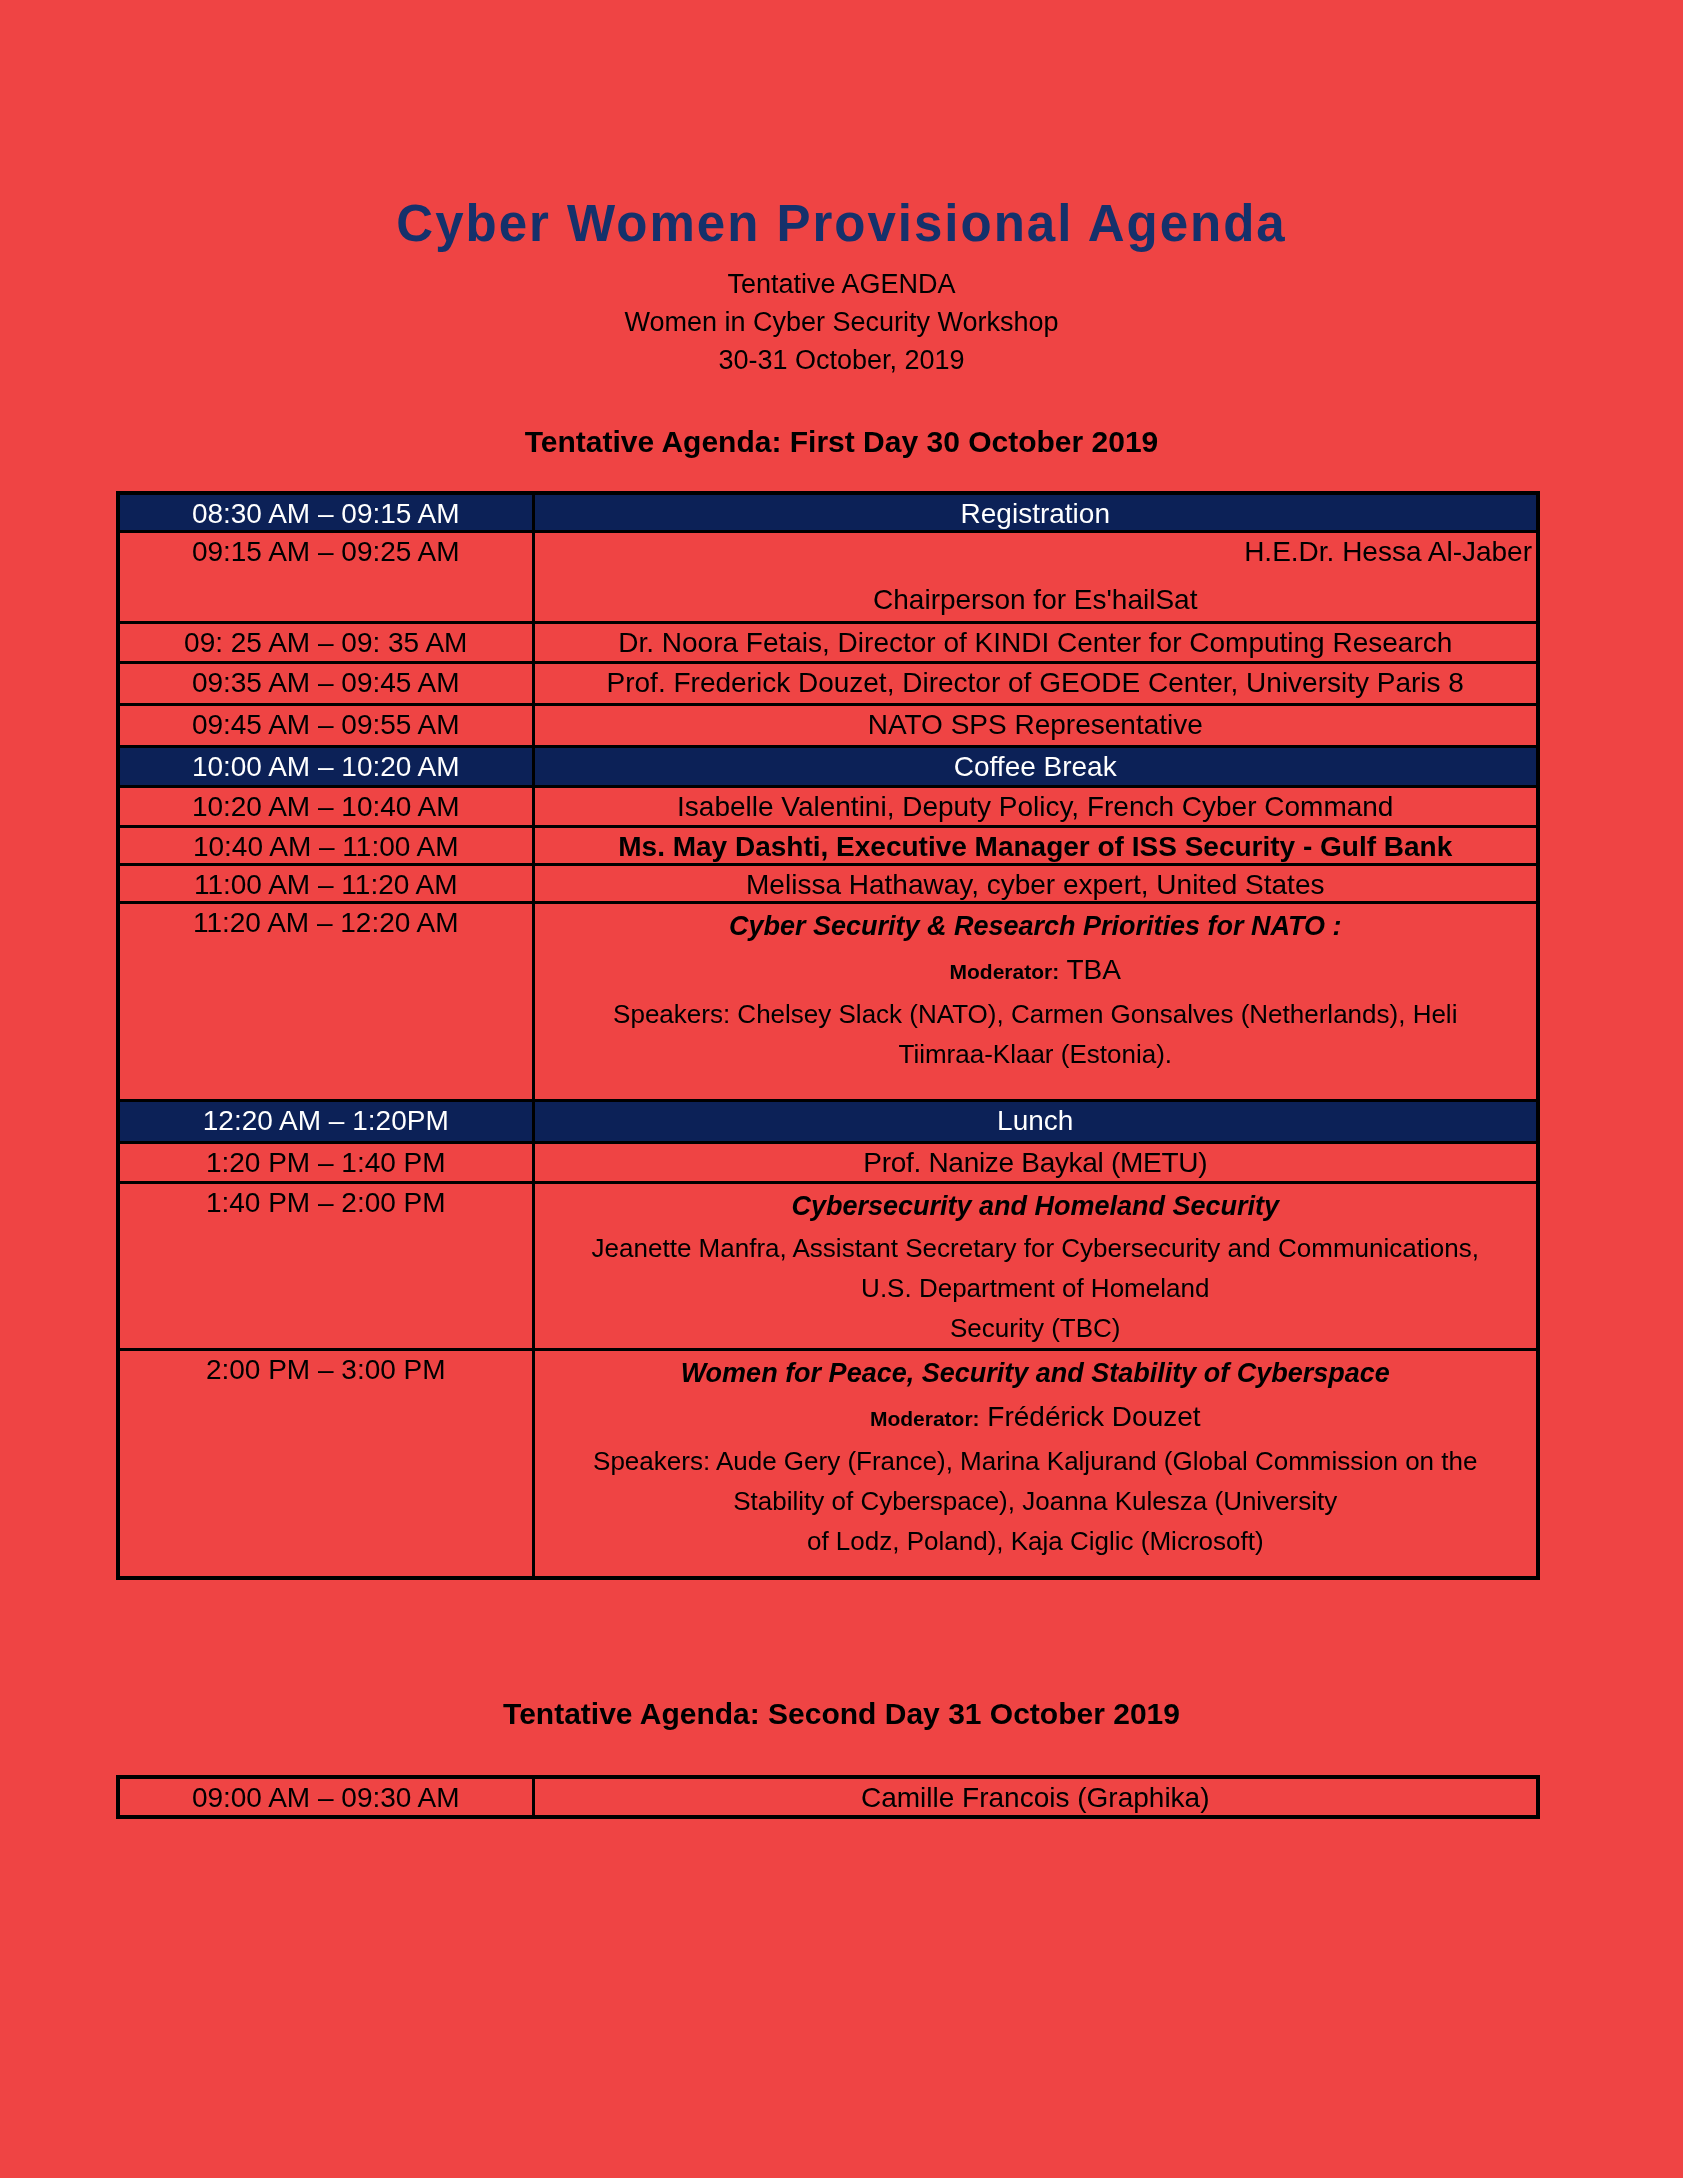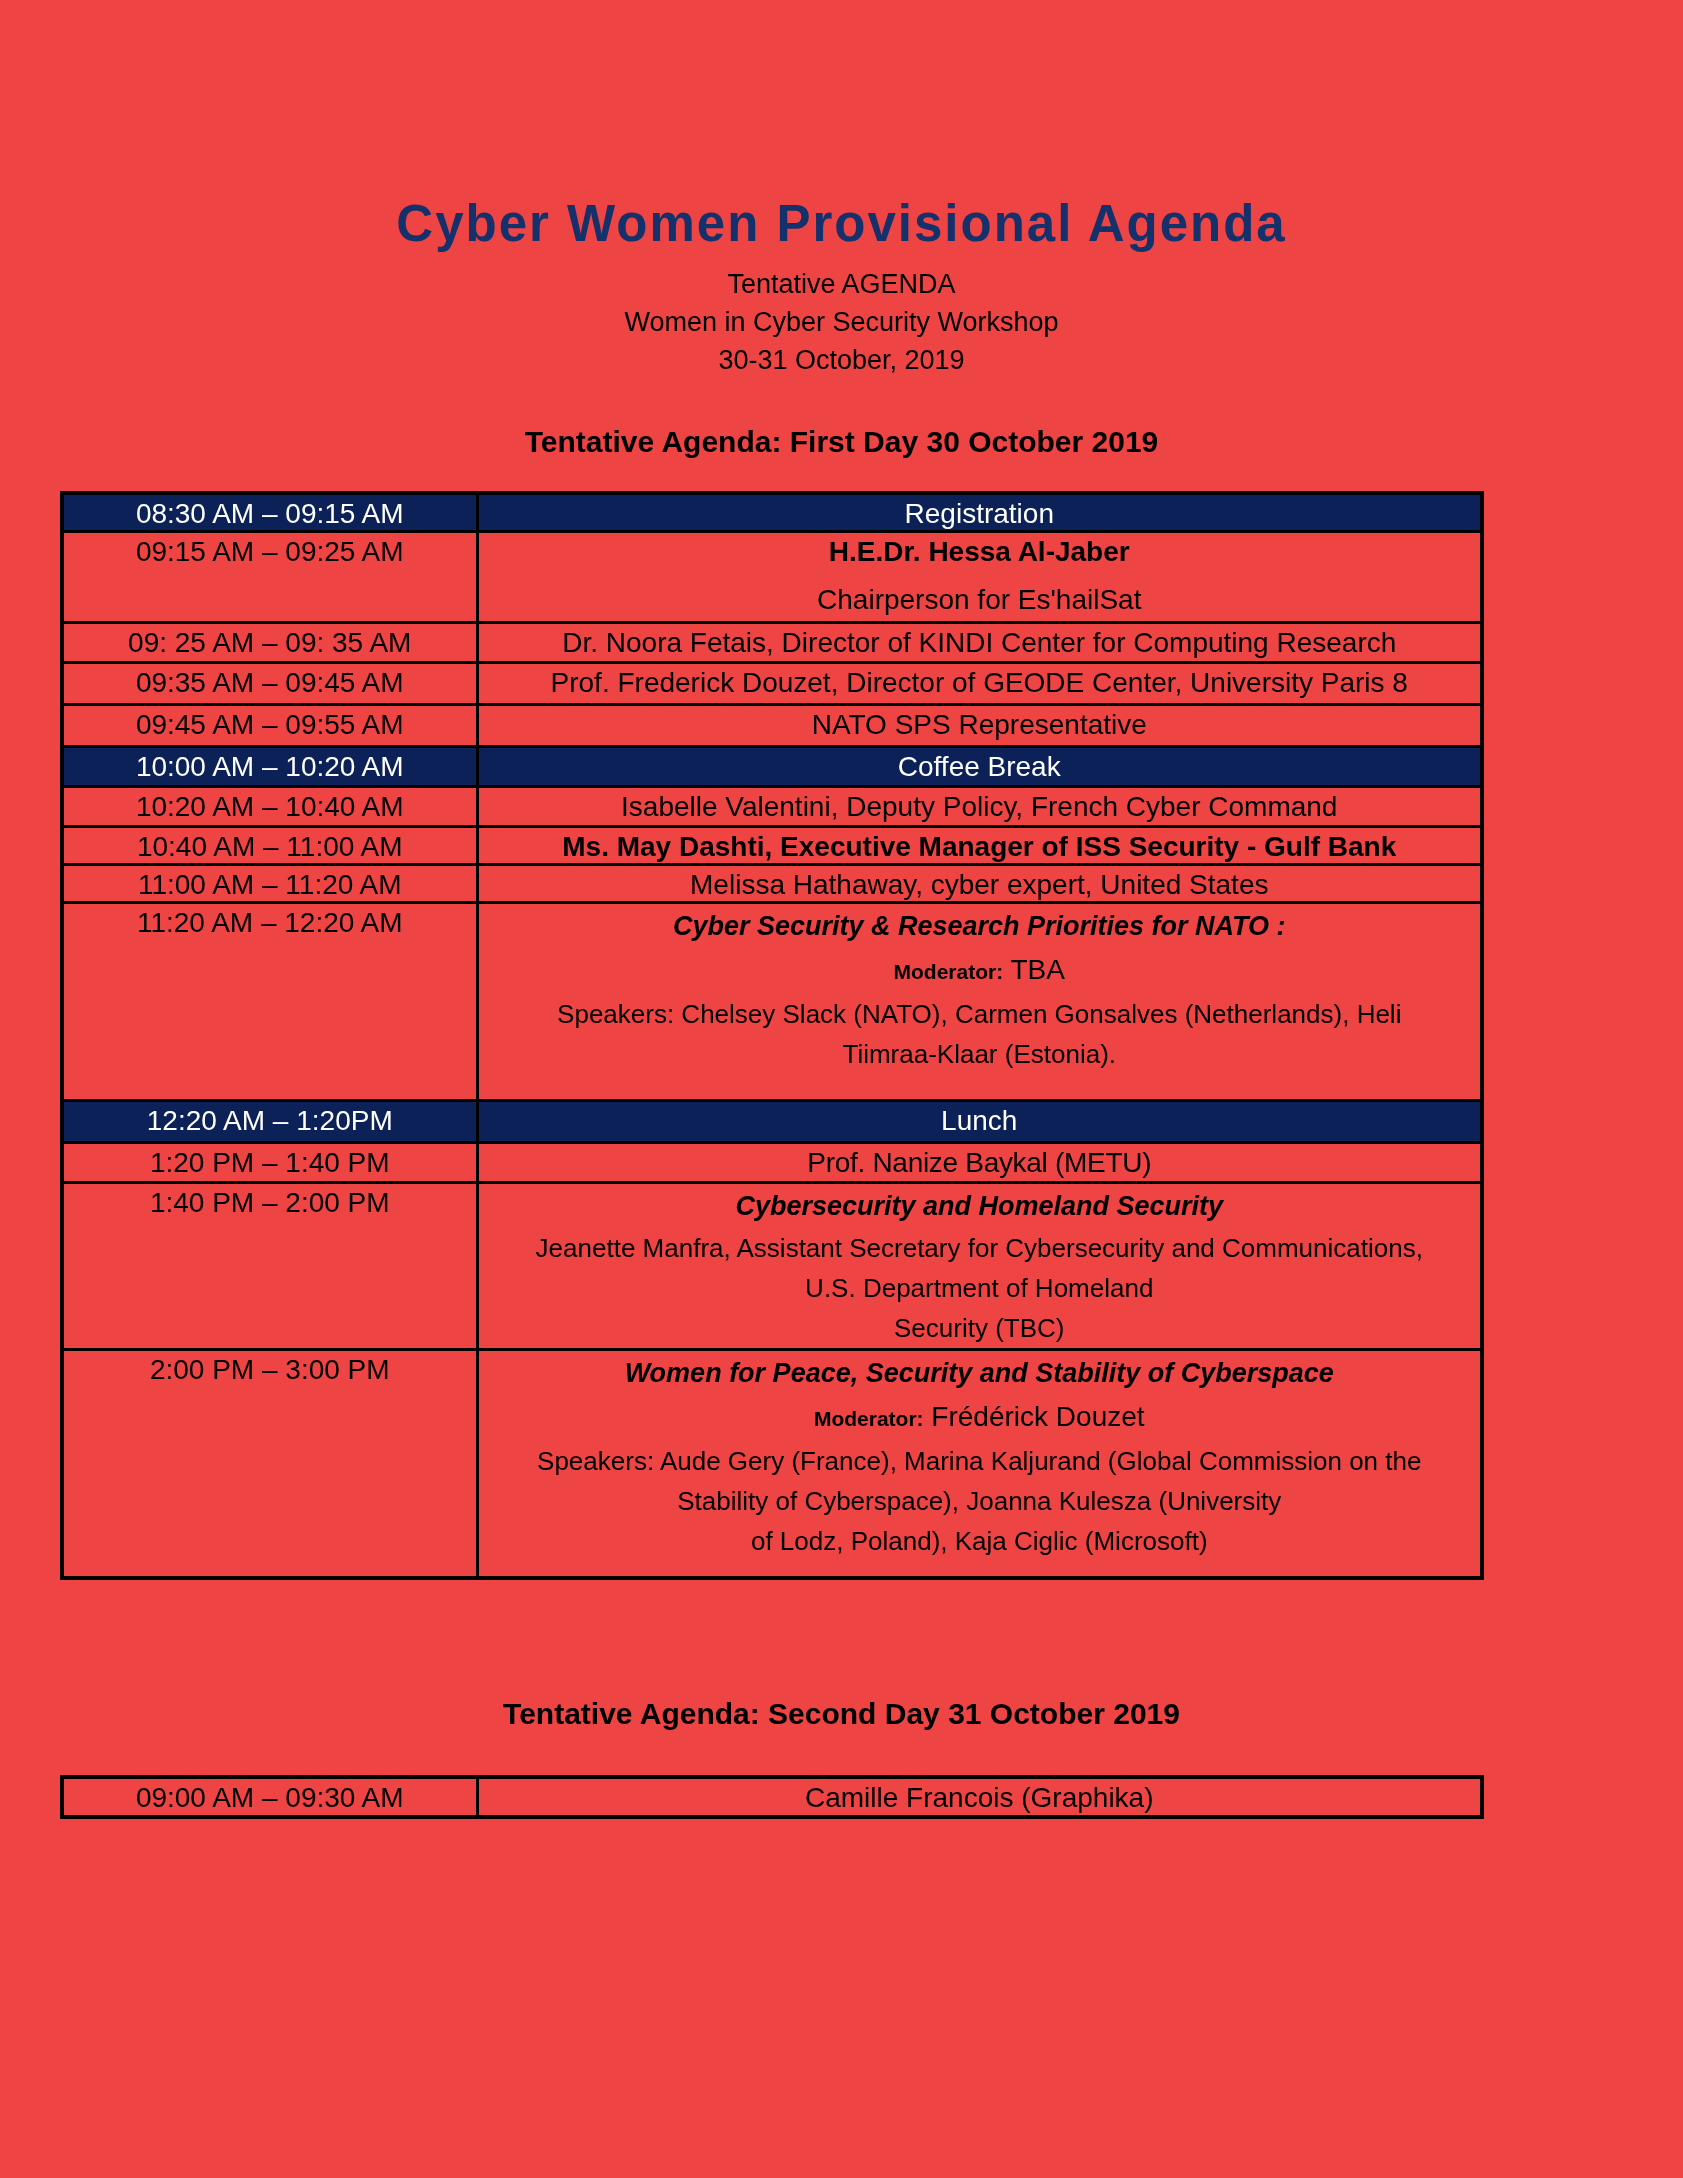--- a/index.html
+++ b/index.html
@@ -24,38 +24,38 @@
   .section-heading{
     text-align:center;
     font-weight:bold;
     font-size:30px;
   }
   .heading-day1{margin-top:46px;}
   .heading-day2{margin-top:117px;}
   table.agenda{
     border-collapse:collapse;
     table-layout:fixed;
-    margin-left:60px;
+    margin-left:116px;
     width:1424px;
     border:4px solid #000;
     padding-left:20px;
   }
   .t1{margin-top:32px;}
   .t2{margin-top:44px;}
   table.agenda td{
     border:3px solid #000;
     vertical-align:top;
     padding:3px 4px 0 4px;
     text-align:center;
     font-size:28px;
   }
   td.time{width:415px;}
   tr.navy{background:#0c2157;}
   tr.navy td{color:#ffffff;}
-  .bold-name{font-weight:bold;}
+  .bold-name{font-weight:normal;text-align:right;}
   .gap-desc{margin-top:16px;}
   .session-title{
     font-weight:bold;
     font-style:italic;
     font-size:27px;
     margin-top:4px;
   }
   .mod-line{margin-top:12px;font-size:28px;}
   .mod-label{font-weight:bold;font-size:21px;}
   .speakers{margin-top:8px;font-size:26px;line-height:40px;}

